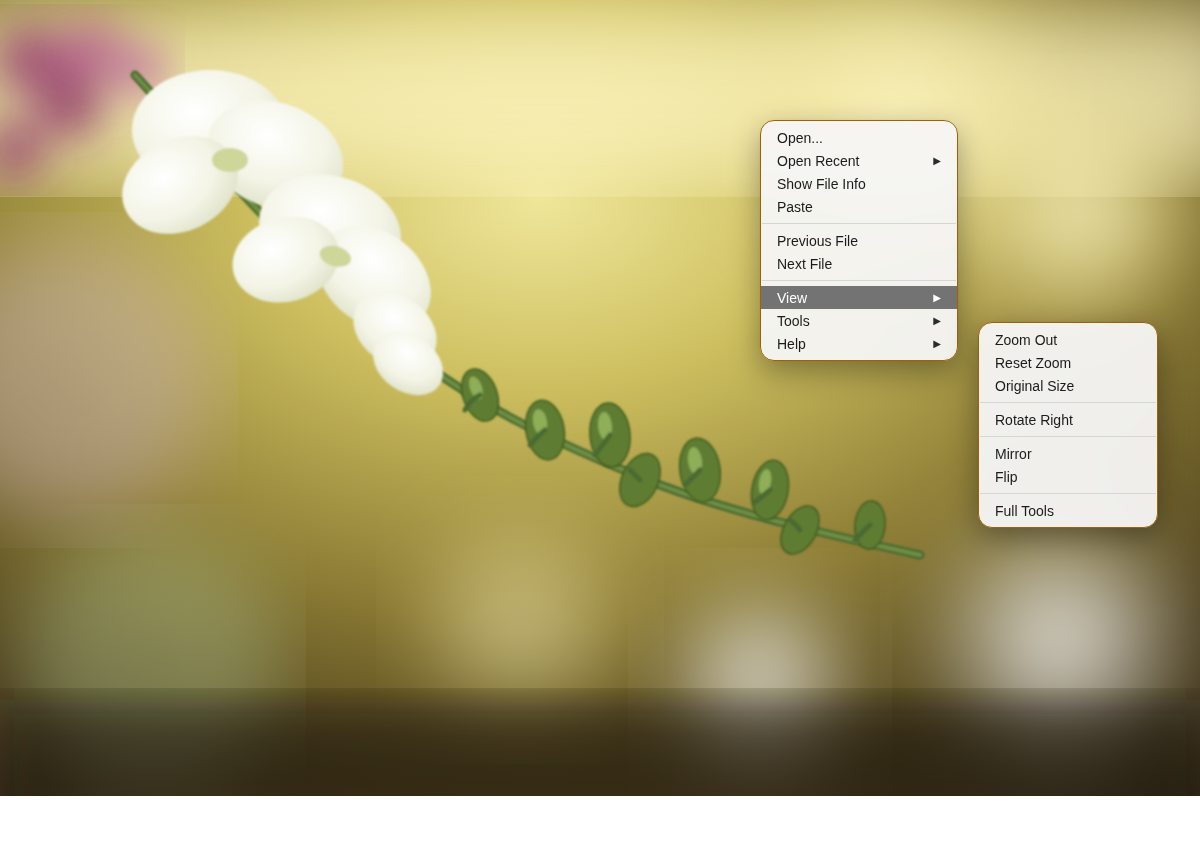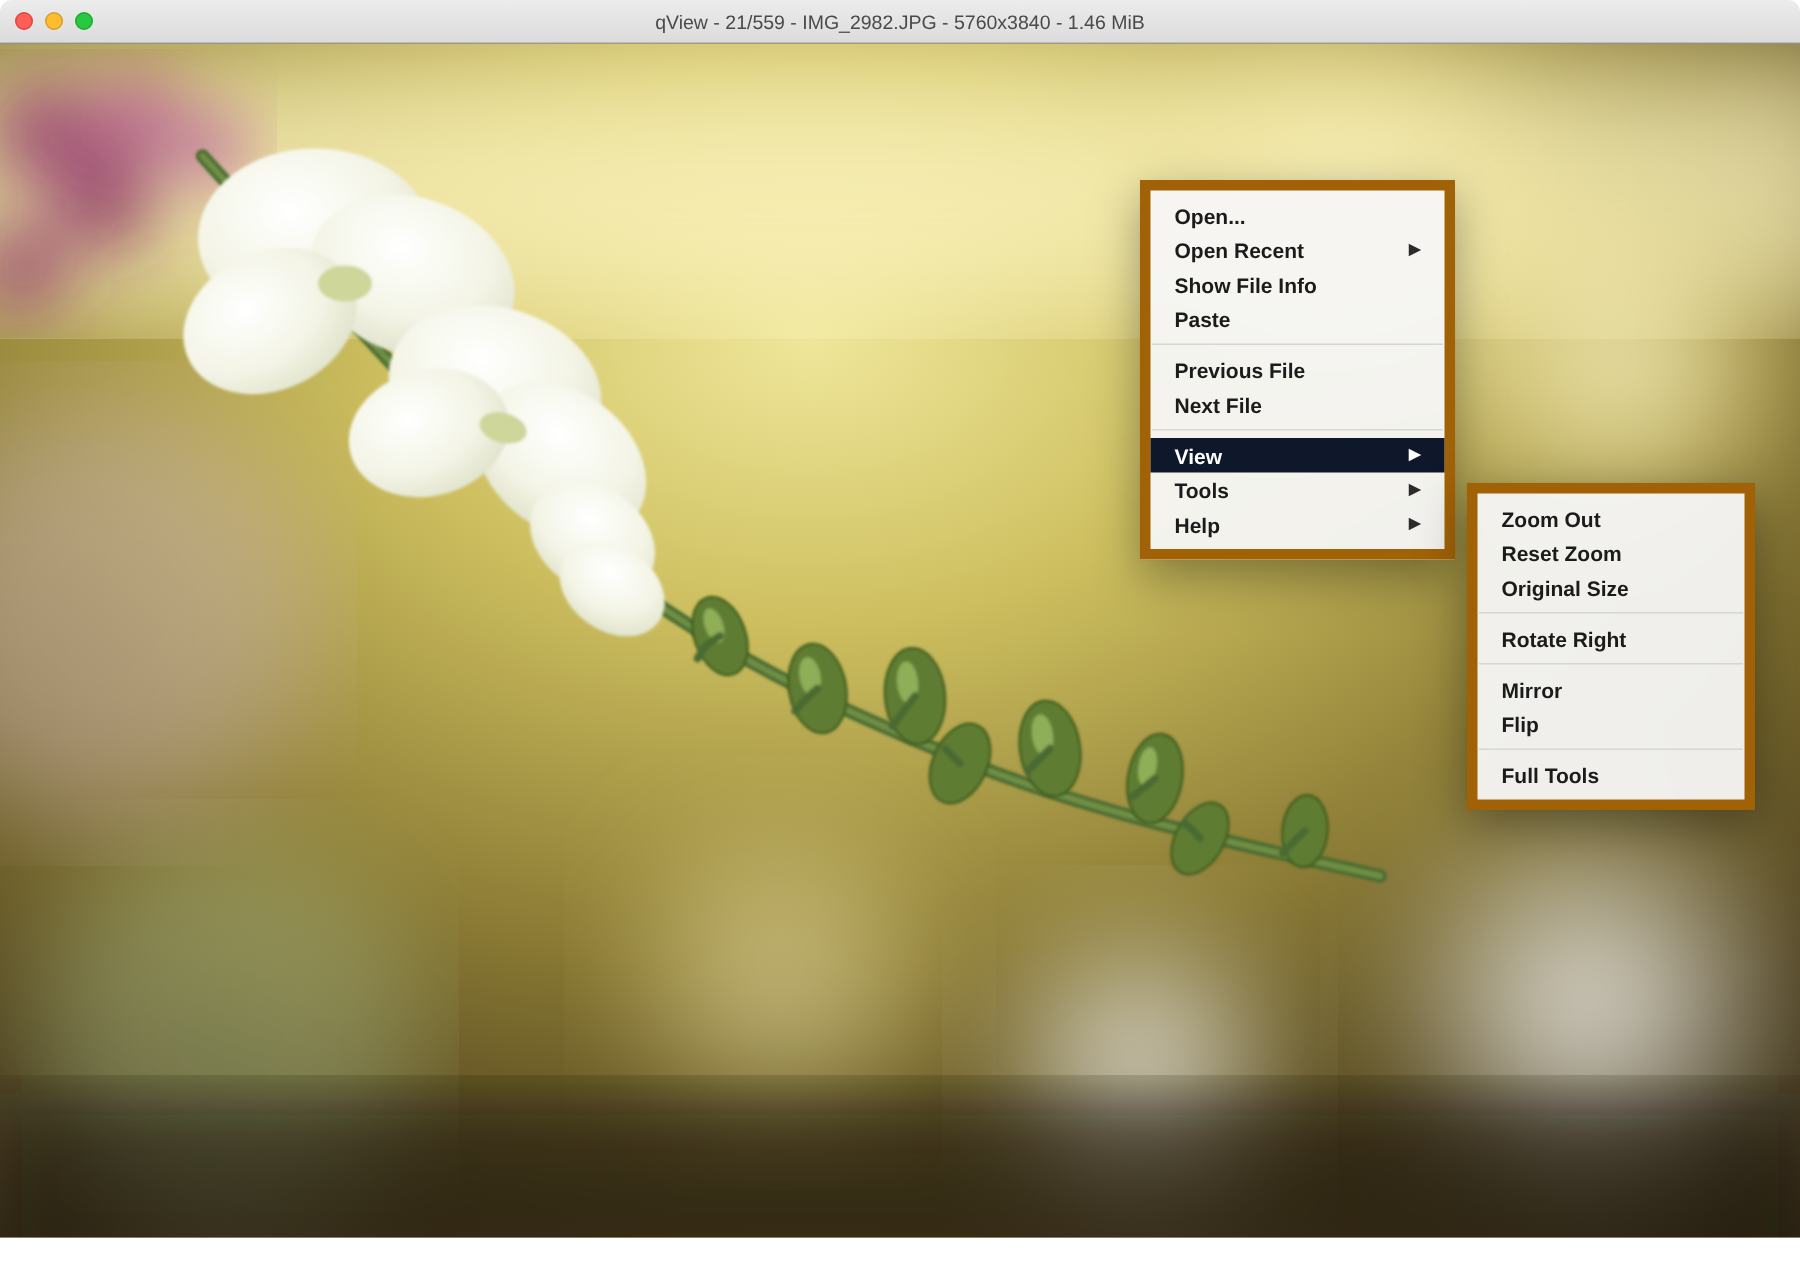--- a/index.html
+++ b/index.html
@@ -68,40 +68,39 @@
     inset: 0;
     width: 100%;
     height: 100%;
     display: block;
   }
 
   
   .menu {
     position: absolute;
     background: #f5f5f5f2;
-    border: 7px solid #a16207;
-    border-radius: 0;
+    border: 1px solid #a16207;
+    border-radius: 14px;
     box-shadow: 0 10px 30px rgba(0,0,0,.35), 0 0 0 1px rgba(0,0,0,.02);
     padding: 5px 0;
     font-size: 14px;
     color: #1b1b1b;
     user-select: none;
     backdrop-filter: blur(2px);
-    font-weight: bold;
   }
   .menu .item {
     display: flex;
     align-items: center;
     justify-content: space-between;
     height: 23px;
     padding: 0 16px;
     white-space: nowrap;
   }
   .menu .item.highlight {
-    background: #0f172a;
+    background: #737373;
     color: #ffffff;
   }
   .menu .sep {
     height: 1px;
     margin: 5px 1px;
     background: #d6d6d6;
   }
   .arrow {
     margin-left: 24px;
     font-size: 10px;
@@ -112,28 +111,20 @@
 
   #context-menu { left: 760px; top: 120px; width: 196px; }
   #view-submenu { left: 978px; top: 322px; width: 178px; }
 
 </style>
 </head>
 <body>
 
 <div class="window">
 
-  <div class="titlebar">
-    <div class="traffic-lights">
-      <div class="tl-btn tl-close"></div>
-      <div class="tl-btn tl-min"></div>
-      <div class="tl-btn tl-zoom"></div>
-    </div>
-    <div class="titlebar-title">qView - 21/559 - IMG_2982.JPG - 5760x3840 - 1.46 MiB</div>
-  </div>
 
   <div class="content">
     <svg viewBox="0 0 1200 796" preserveAspectRatio="xMidYMid slice">
       <defs>
         <radialGradient id="bg" cx="45%" cy="25%" r="95%">
           <stop offset="0%" stop-color="#efe69a"></stop>
           <stop offset="25%" stop-color="#cdbf5f"></stop>
           <stop offset="55%" stop-color="#8a7a34"></stop>
           <stop offset="80%" stop-color="#4b3e1c"></stop>
           <stop offset="100%" stop-color="#2a2310"></stop>

